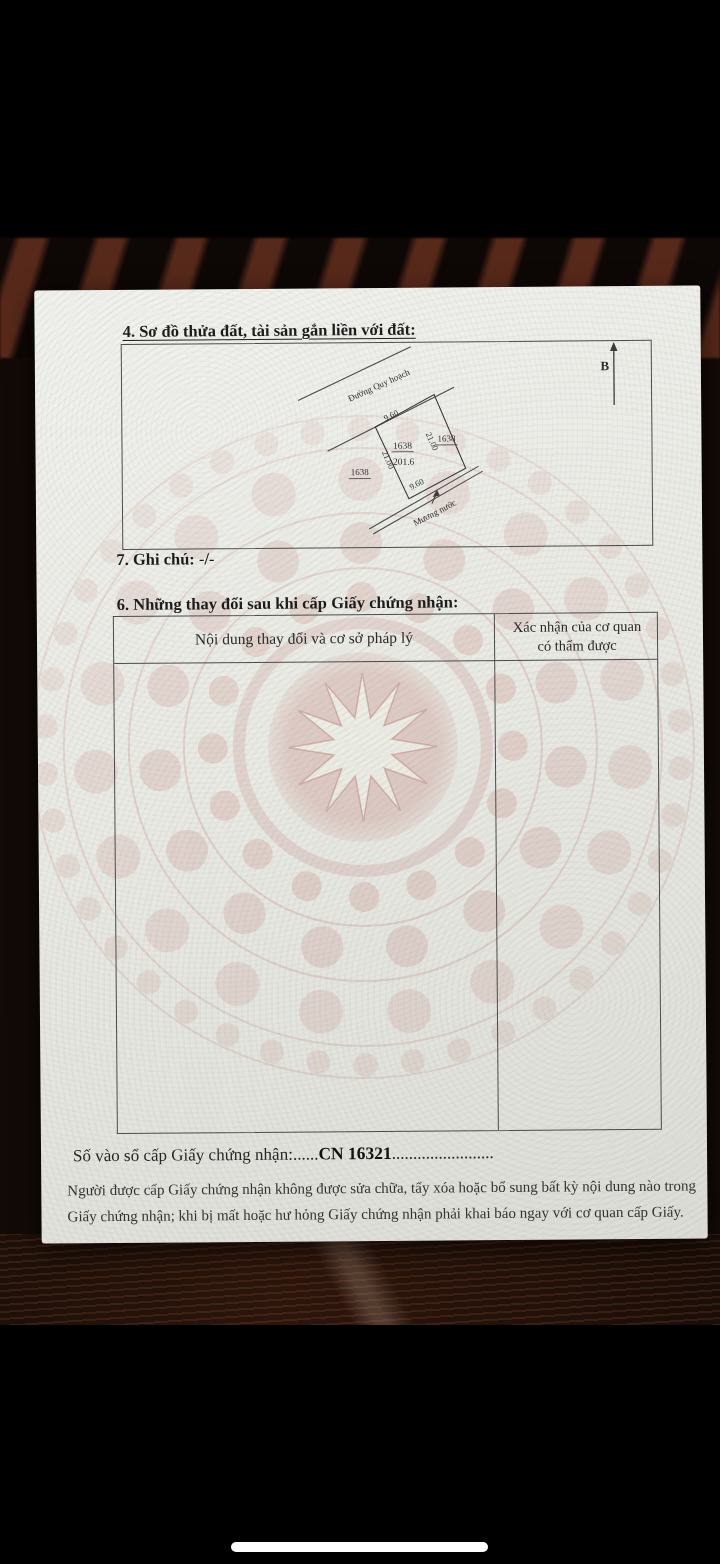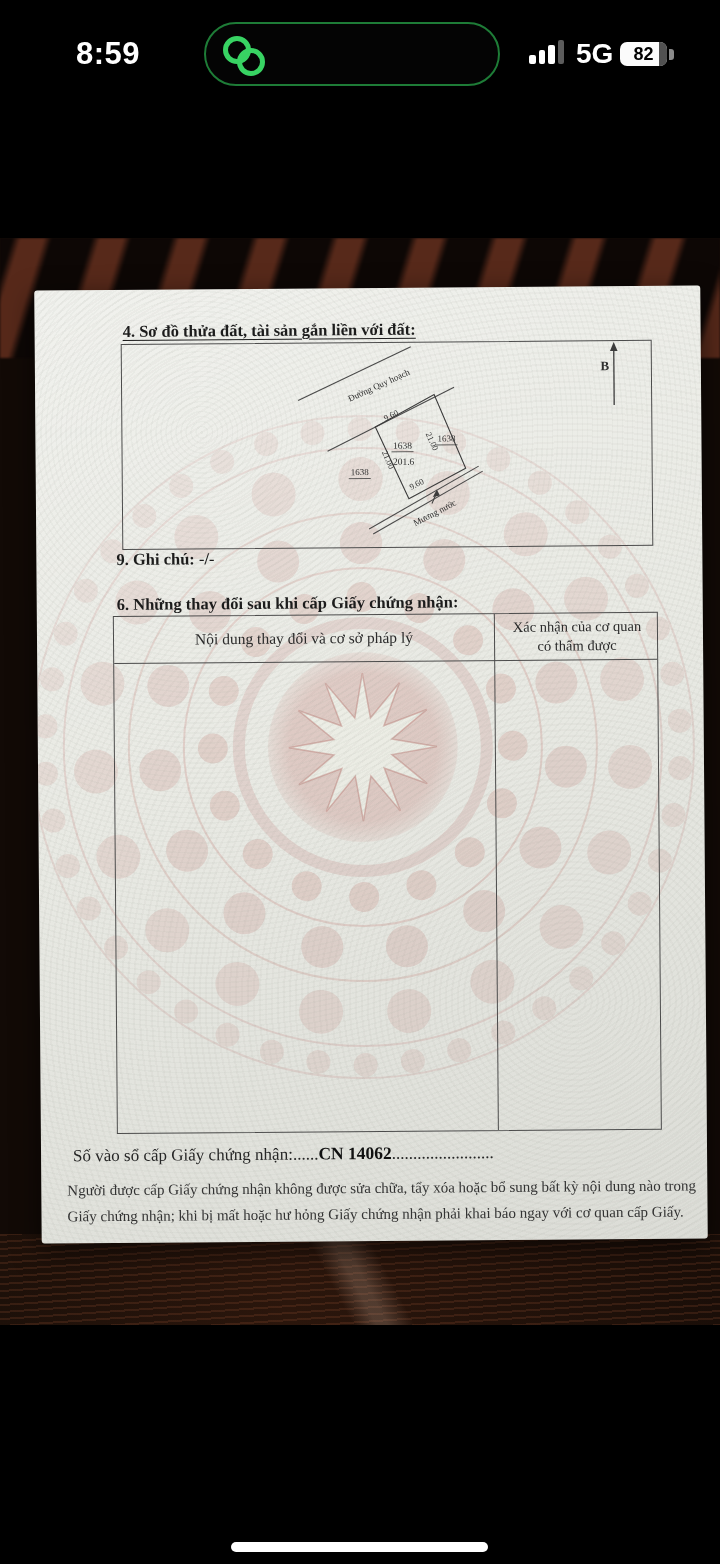--- a/index.html
+++ b/index.html
@@ -90,39 +90,20 @@
   svg text { font-family:"Liberation Serif","DejaVu Serif",serif; fill:#2f2f2f; }
 
   .home-indicator { position:absolute; left:231px; top:1542px; width:257px; height:10px;
                     border-radius:5px; background:#fff; z-index:6; }
 </style>
 </head>
 <body>
 
 <div class="screen">
 
-  <div class="status">
-    <div class="time">8:59</div>
-    <div class="island">
-      <div class="ring ringA"></div>
-      <div class="ring ringB"></div>
-    </div>
-    <div class="signal">
-      <div class="bar b1"></div>
-      <div class="bar b2"></div>
-      <div class="bar b3"></div>
-      <div class="bar b4"></div>
-    </div>
-    <div class="fiveg">5G</div>
-    <div class="battery">
-      <div class="gap"></div>
-      <div class="pct">82</div>
-    </div>
-    <div class="cap"></div>
-  </div>
 
   <div class="wood">
     <div class="wood-stripes"></div>
     <div class="wood-grain"></div>
   </div>
 
   <div class="paper">
 
     <div class="drum">
       <div class="disc"></div>
@@ -172,38 +153,38 @@
 
           <line x1="246" y1="186" x2="356" y2="124" stroke="#4a4a4a" stroke-width="1.1"></line>
           <line x1="250" y1="191" x2="360" y2="129" stroke="#4a4a4a" stroke-width="1.1"></line>
           <line x1="309" y1="161" x2="313.5" y2="151" stroke="#3c3c3c" stroke-width="1"></line>
           <polygon points="314,147 310,154.5 317,153" fill="#3c3c3c"></polygon>
           <text transform="translate(313,173) rotate(-27)" font-size="9" text-anchor="middle">Mương nước</text>
         </svg>
       </div>
 
       <div class="sec-title sec5">
-        <span>9. Ghi chú:</span>
+        <span>7. Ghi chú:</span>
         <span style="font-weight:bold;">-/-</span>
       </div>
 
       <div class="sec-title sec6">6. Những thay đổi sau khi cấp Giấy chứng nhận:</div>
 
       <div class="tbl">
         <div class="vdiv"></div>
         <div class="hdiv"></div>
         <div class="th1">Nội dung thay đổi và cơ sở pháp lý</div>
         <div class="th2">
           <span>Xác nhận của cơ quan</span>
           <span>có thẩm được</span>
         </div>
       </div>
 
       <div class="registry">
-        <span>Số vào sổ cấp Giấy chứng nhận:</span><span>......</span><b>CN 14062</b><span>........................</span>
+        <span>Số vào sổ cấp Giấy chứng nhận:</span><span>......</span><b>CN 16321</b><span>........................</span>
       </div>
 
       <div class="note">
         <div>Người được cấp Giấy chứng nhận không được sửa chữa, tẩy xóa hoặc bổ sung bất kỳ nội dung nào trong</div>
         <div>Giấy chứng nhận; khi bị mất hoặc hư hỏng Giấy chứng nhận phải khai báo ngay với cơ quan cấp Giấy.</div>
       </div>
 
     </div>
   </div>
 

